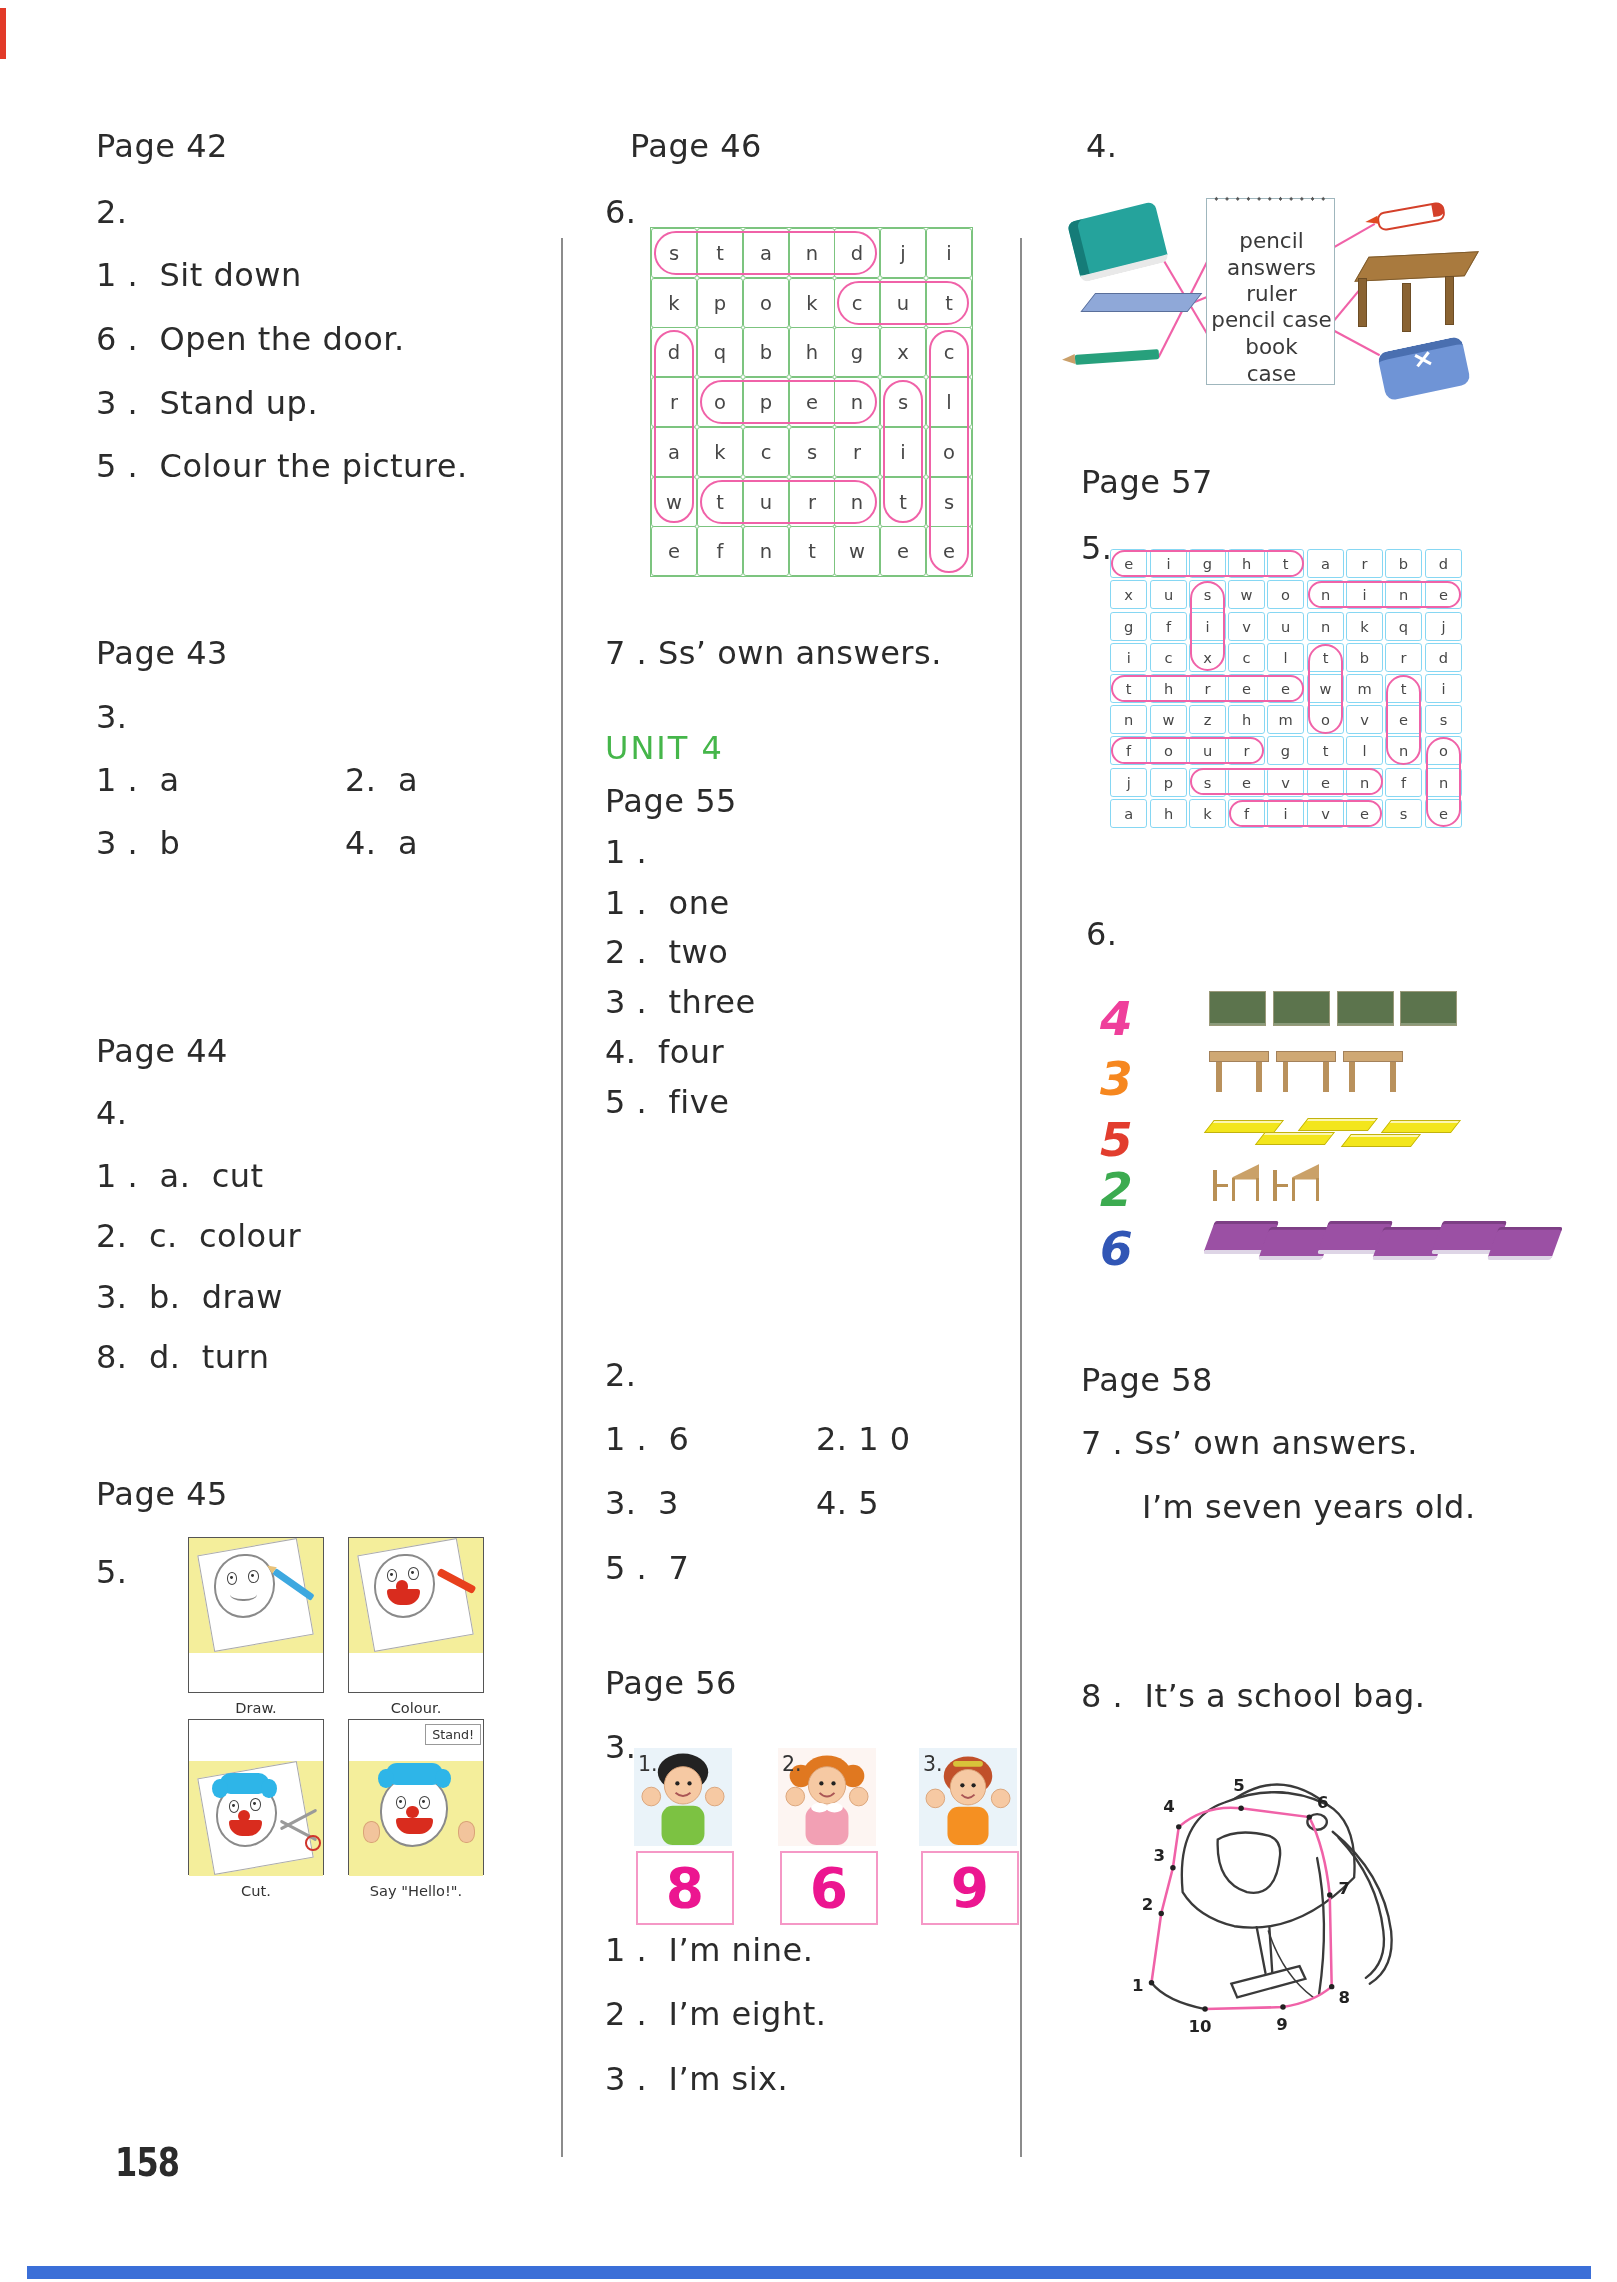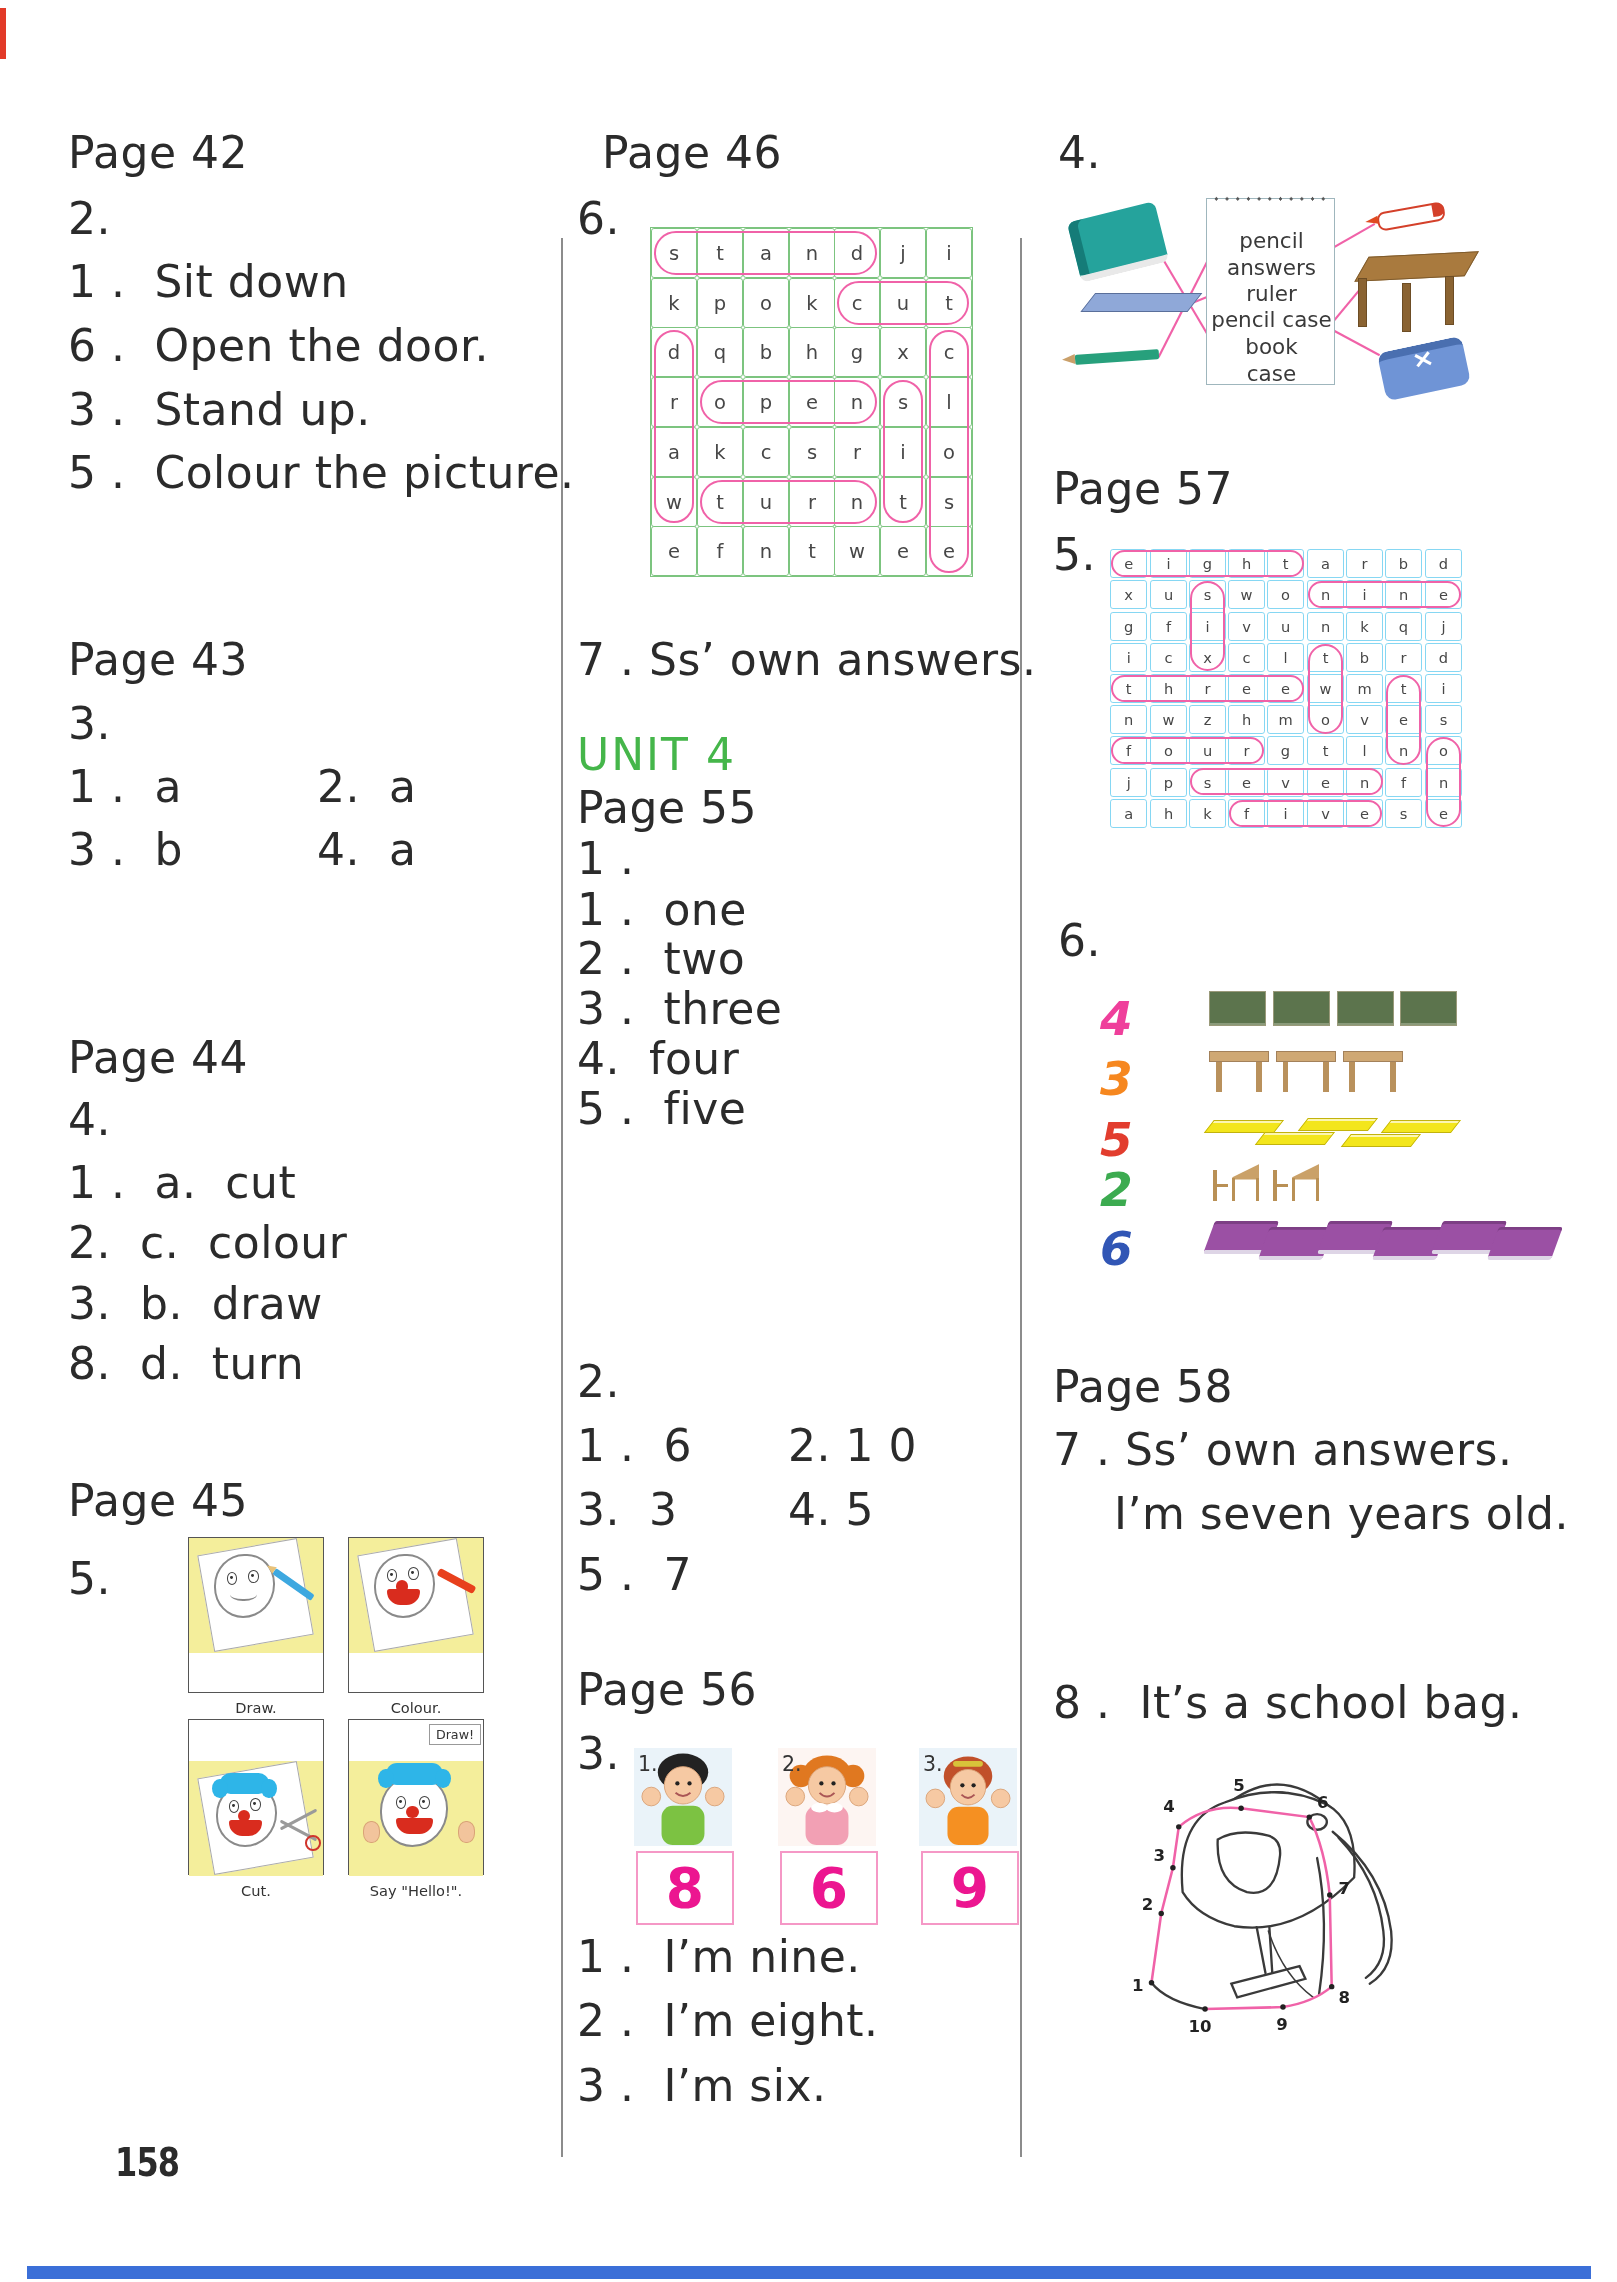--- a/index.html
+++ b/index.html
@@ -1,19 +1,19 @@
 <!DOCTYPE html>
 <html><head>
 <meta charset="utf-8">
 <style>
   html,body{margin:0;padding:0;background:#fff;}
   #page{position:relative;width:1618px;height:2282px;background:#ffffff;overflow:hidden;
         font-family:"DejaVu Sans",sans-serif;color:#2b2b2b;}
   .abs{position:absolute;}
-  .txt{position:absolute;font-size:44px;letter-spacing:0.5px;white-space:pre;color:#2b2b2b;}
+  .txt{position:absolute;font-size:32px;letter-spacing:0.5px;white-space:pre;color:#2b2b2b;margin-left:28px;}
   .green{color:#45b64a;letter-spacing:2px;}
   .divider{position:absolute;top:238px;width:2px;height:1919px;background:#8c8c8c;}
   .pagenum{position:absolute;font-size:39px;font-weight:700;letter-spacing:-1px;transform:scaleX(.82);transform-origin:left;}
   .edge-red{position:absolute;left:0;top:7.8px;width:5.9px;height:51px;background:#e23a28;}
   .edge-blue{position:absolute;left:27px;top:2266px;width:1564px;height:12.7px;background:#3b6fd8;}
 
   
   .ws{position:absolute;background:#fff;}
   .ws-cell{position:absolute;box-sizing:border-box;border:1.4px solid #7cc47f;border-radius:2.9px;
            display:flex;align-items:center;justify-content:center;color:#474747;background:#fff;}
@@ -159,21 +159,21 @@
           <i class="eye" style="left:32px;top:13.7px;"></i>
           <i class="nose" style="left:19.5px;top:25px;"></i>
           <i class="mouth" style="left:10.7px;top:35px;"></i>
         </div>
         <i class="blade" style="right:3.9px;top:57px;transform:rotate(-28deg);"></i>
         <i class="blade" style="right:3.9px;top:68px;transform:rotate(28deg);"></i>
         <i class="ring" style="right:2px;top:74px;"></i>
       </div>
     </div>
     <div class="panel" style="left:160px;top:182px;">
-      <div class="bubble" style="right:2px;top:3.9px;z-index:4;">Draw!</div>
+      <div class="bubble" style="right:2px;top:3.9px;z-index:4;">Stand!</div>
       <div class="pimg" style="top:41px;">
         <div class="clown" style="left:31px;top:13.7px;width:64px;height:68px;">
           <i class="hair" style="left:3.9px;top:-13.7px;width:57px;"></i>
           <i class="eye" style="left:13.7px;top:19.5px;"></i>
           <i class="eye" style="left:37px;top:19.5px;"></i>
           <i class="nose" style="left:24.4px;top:29px;"></i>
           <i class="mouth" style="left:13.7px;top:41px;width:37px;"></i>
         </div>
         <i class="hand" style="left:13.7px;top:60px;"></i>
         <i class="hand" style="right:7.8px;top:60px;"></i>

